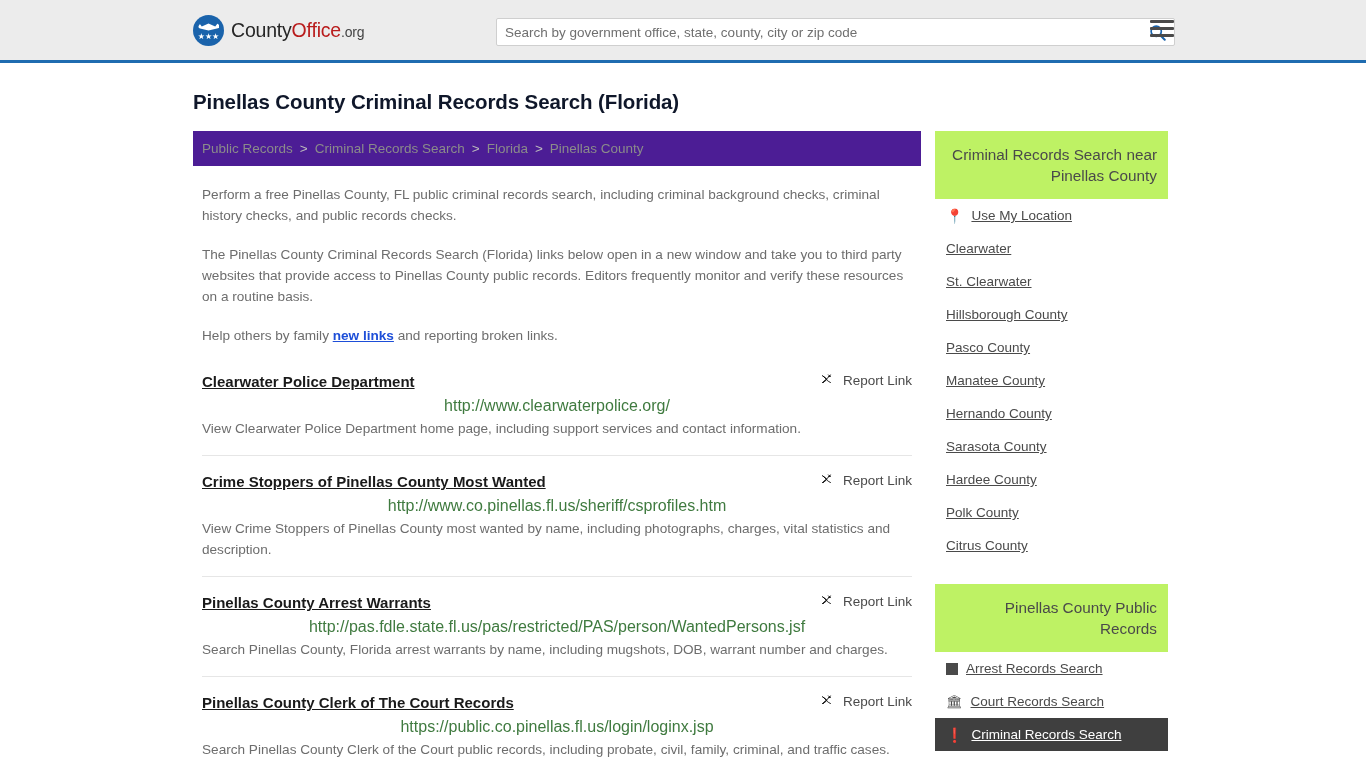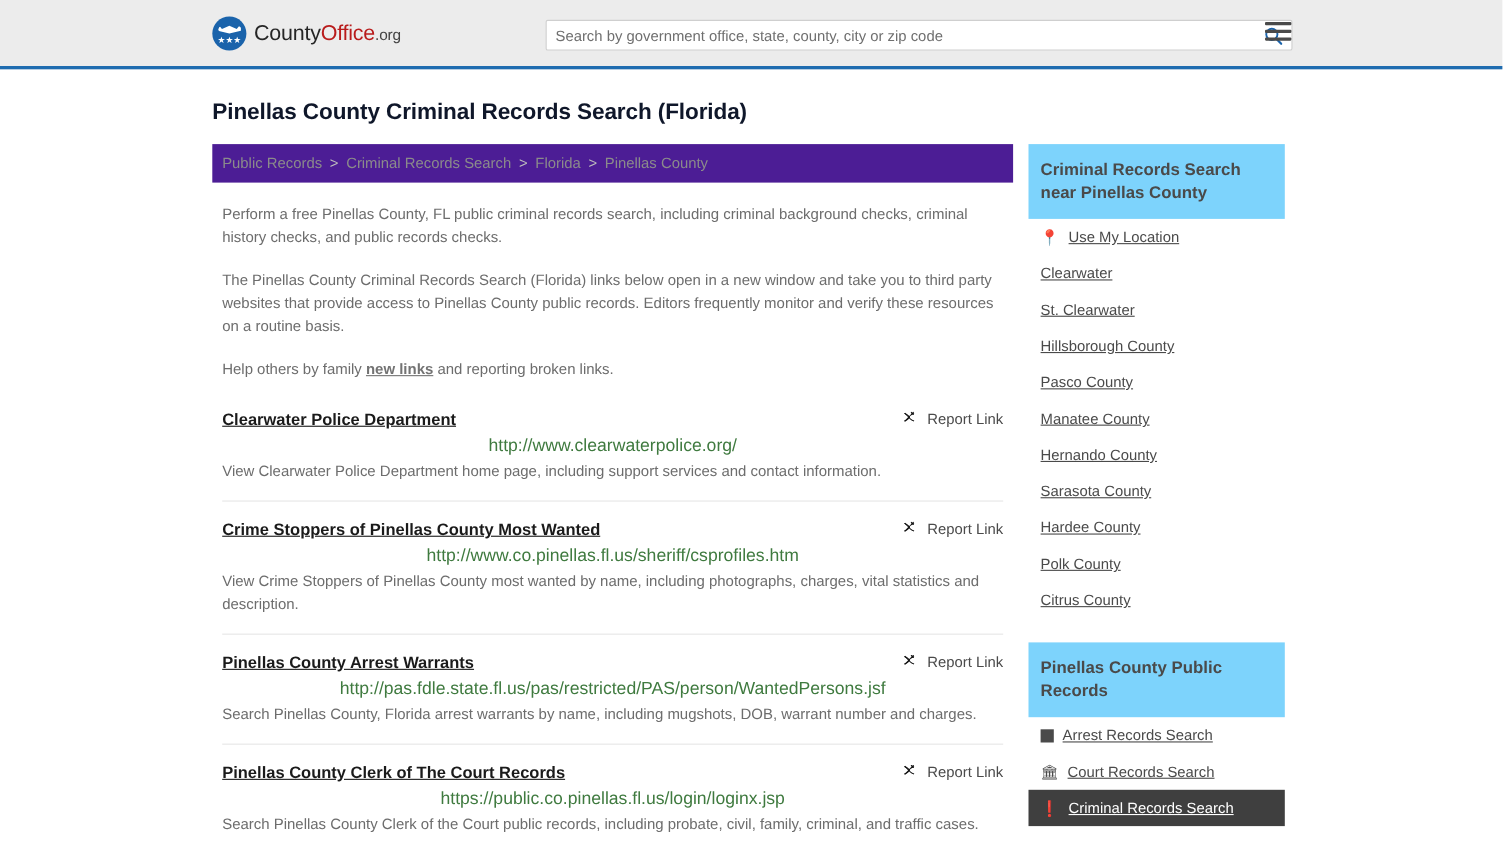--- a/index.html
+++ b/index.html
@@ -148,21 +148,21 @@
 
   
   .intro { padding: 0 9px; }
   .intro p {
     font-size: 13.6px;
     line-height: 21px;
     color: #6d6d6d;
     margin: 18px 0 0 0;
   }
   .intro a {
-    color: #737373;
+    color: #1d4ed8;
     font-weight: bold;
     text-decoration: underline;
     margin-top: 44px;
   }
 
   
   .results { margin-top: 22px; padding: 0 9px; }
   .result {
     border-top: 1px solid #e6e6e6;
     padding: 16px 0 16px 0;
@@ -201,26 +201,27 @@
   .result-desc {
     font-size: 13.6px;
     color: #6d6d6d;
     line-height: 21px;
     margin-top: 4px;
   }
 
   
   .side-box { margin-bottom: 22px; }
   .side-head {
-    background: #7dd3fc;
+    background: #bef264;
     padding: 13px 11px;
     font-size: 15.3px;
-    font-weight: bold;
+    font-weight: normal;
     color: #4a4a4a;
     line-height: 21px;
+    text-align: right;
   }
   .side-list { padding: 0 11px; }
   .side-item {
     display: flex;
     align-items: center;
     gap: 8px;
     padding: 9px 0;
     font-size: 13.5px;
   }
   .side-item a {

